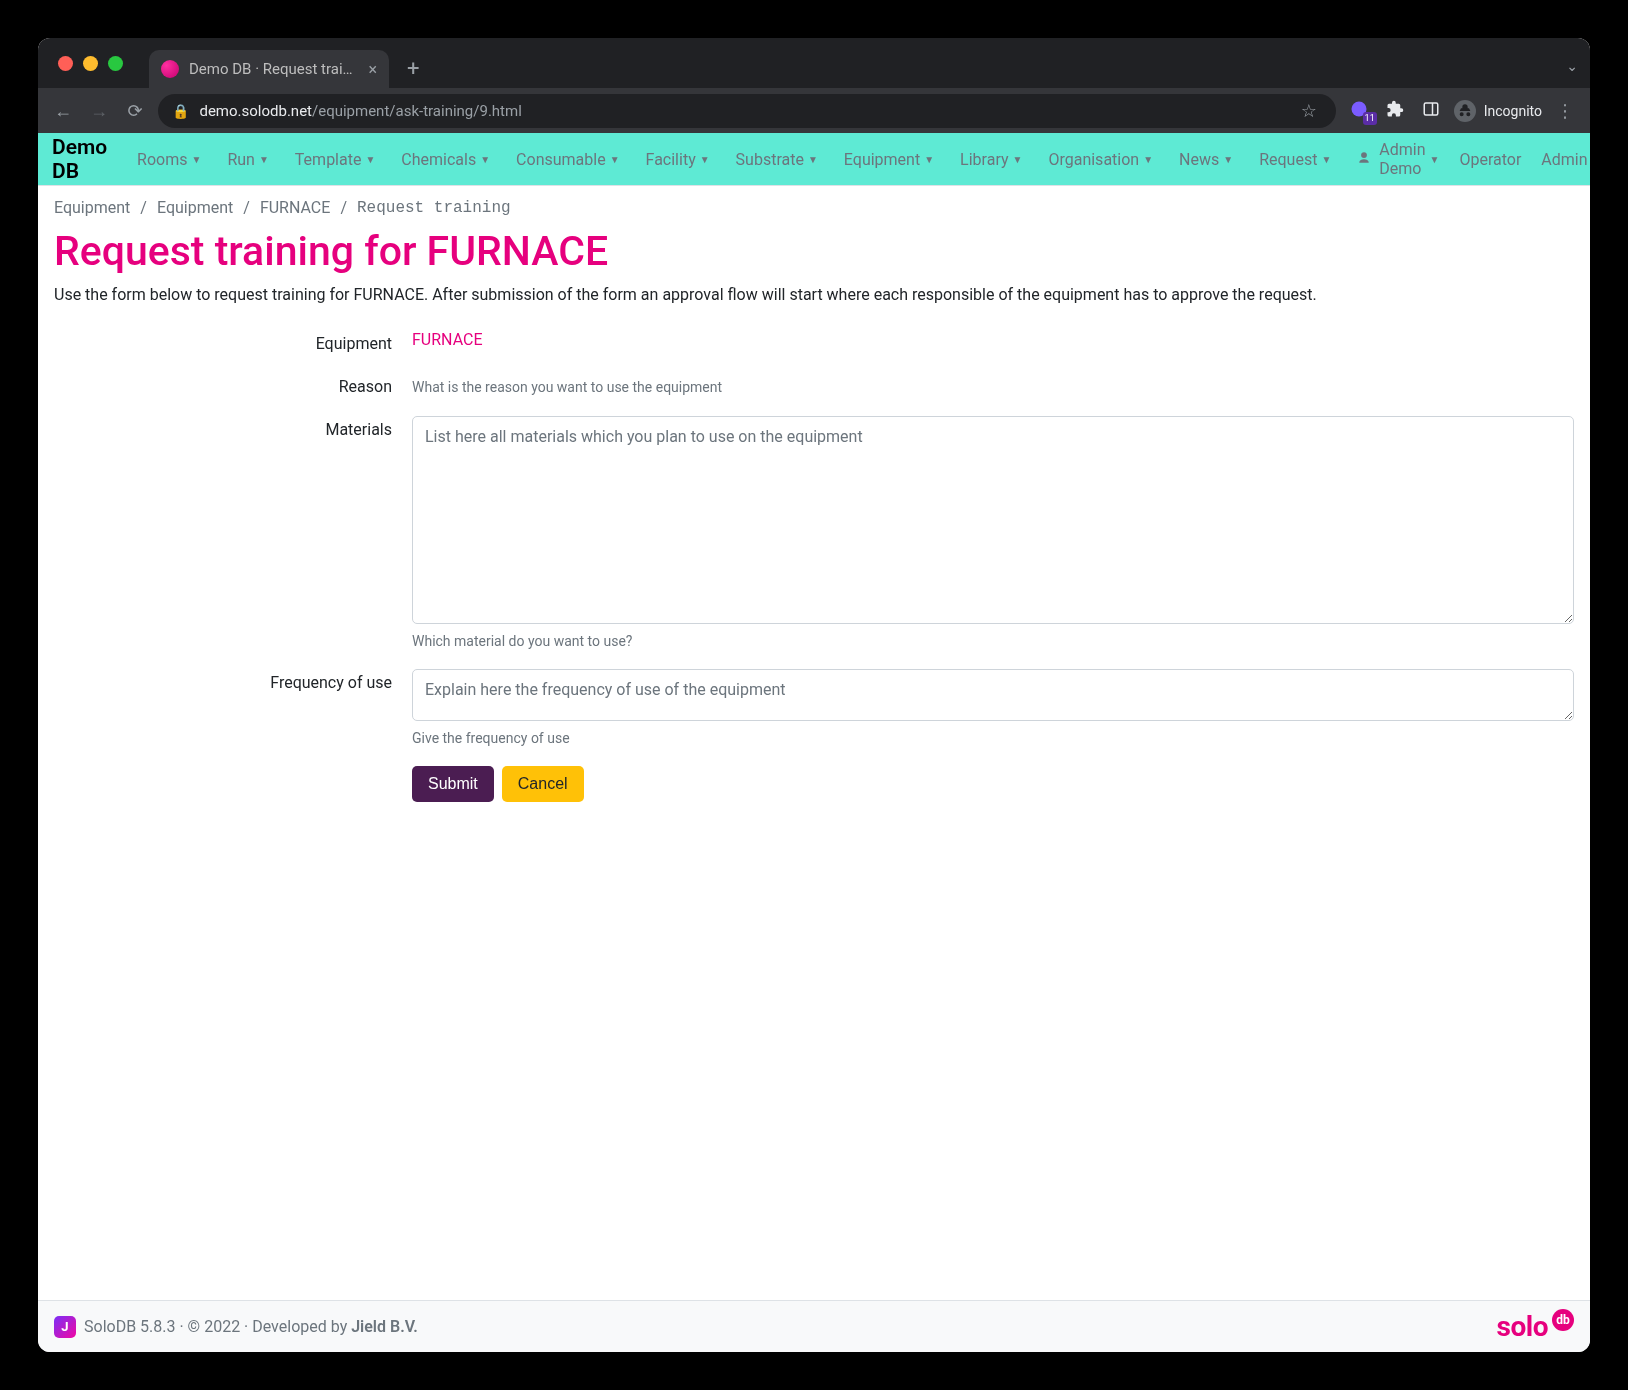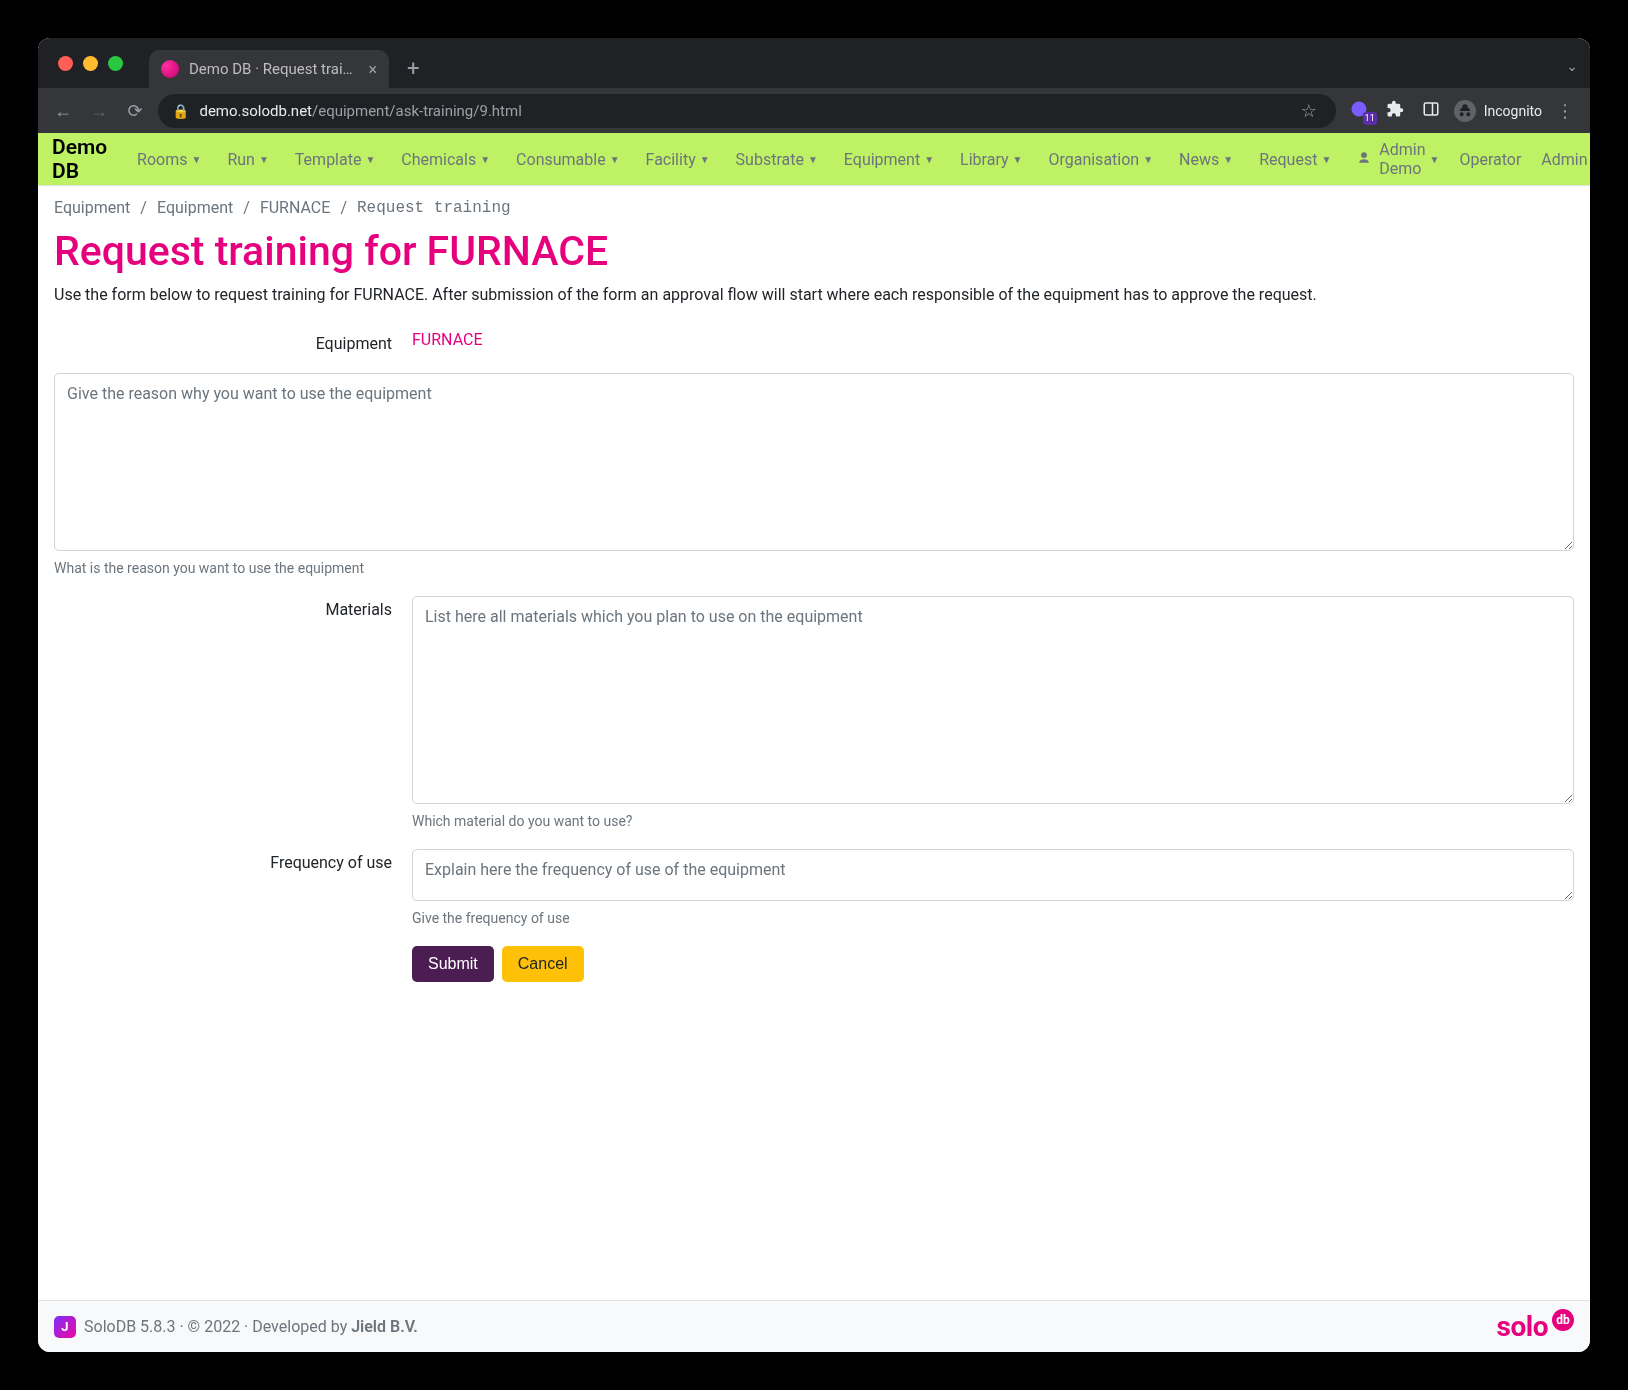--- a/index.html
+++ b/index.html
@@ -93,21 +93,21 @@
       display: flex; align-items: center; justify-content: center;
       padding: 4px 2px;
     }
     .incognito { display: flex; align-items: center; gap: 8px; color: #e8eaed; font-size: 14px; }
     .incognito-icon {
       width: 22px; height: 22px; border-radius: 50%; background: #5f6368;
       display: flex; align-items: center; justify-content: center; color: #202124; font-size: 14px;
     }
 
     .app-navbar {
-      background: #bef264;
+      background: #5eead4;
       border-bottom: 1px solid #dee2e6;
       height: 53px;
       display: flex;
       align-items: center;
       padding: 4px 14px;
       gap: 6px;
     }
     .brand { font-weight: 600; font-size: 21px; color: #000; margin-right: 14px; }
     .nav-item {
       color: #6c757d; font-size: 16px; padding: 6px 10px; cursor: pointer;
@@ -338,22 +338,22 @@
     <p class="lead">Use the form below to request training for FURNACE. After submission of the form an approval flow will start where each responsible of the equipment has to approve the request.</p>
 
     <div class="form-row">
       <div class="form-label">Equipment</div>
       <div class="form-field static-value">
         <a href="#">FURNACE</a>
       </div>
     </div>
 
     <div class="form-row">
+      <div class="form-label">Reason</div>
       <div class="form-field">
-        <textarea class="ta-reason" placeholder="Give the reason why you want to use the equipment" style=""></textarea>
         <div class="help">What is the reason you want to use the equipment</div>
       </div>
     </div>
 
     <div class="form-row">
       <div class="form-label">Materials</div>
       <div class="form-field">
         <textarea class="ta-materials" placeholder="List here all materials which you plan to use on the equipment" style=""></textarea>
         <div class="help">Which material do you want to use?</div>
       </div>

